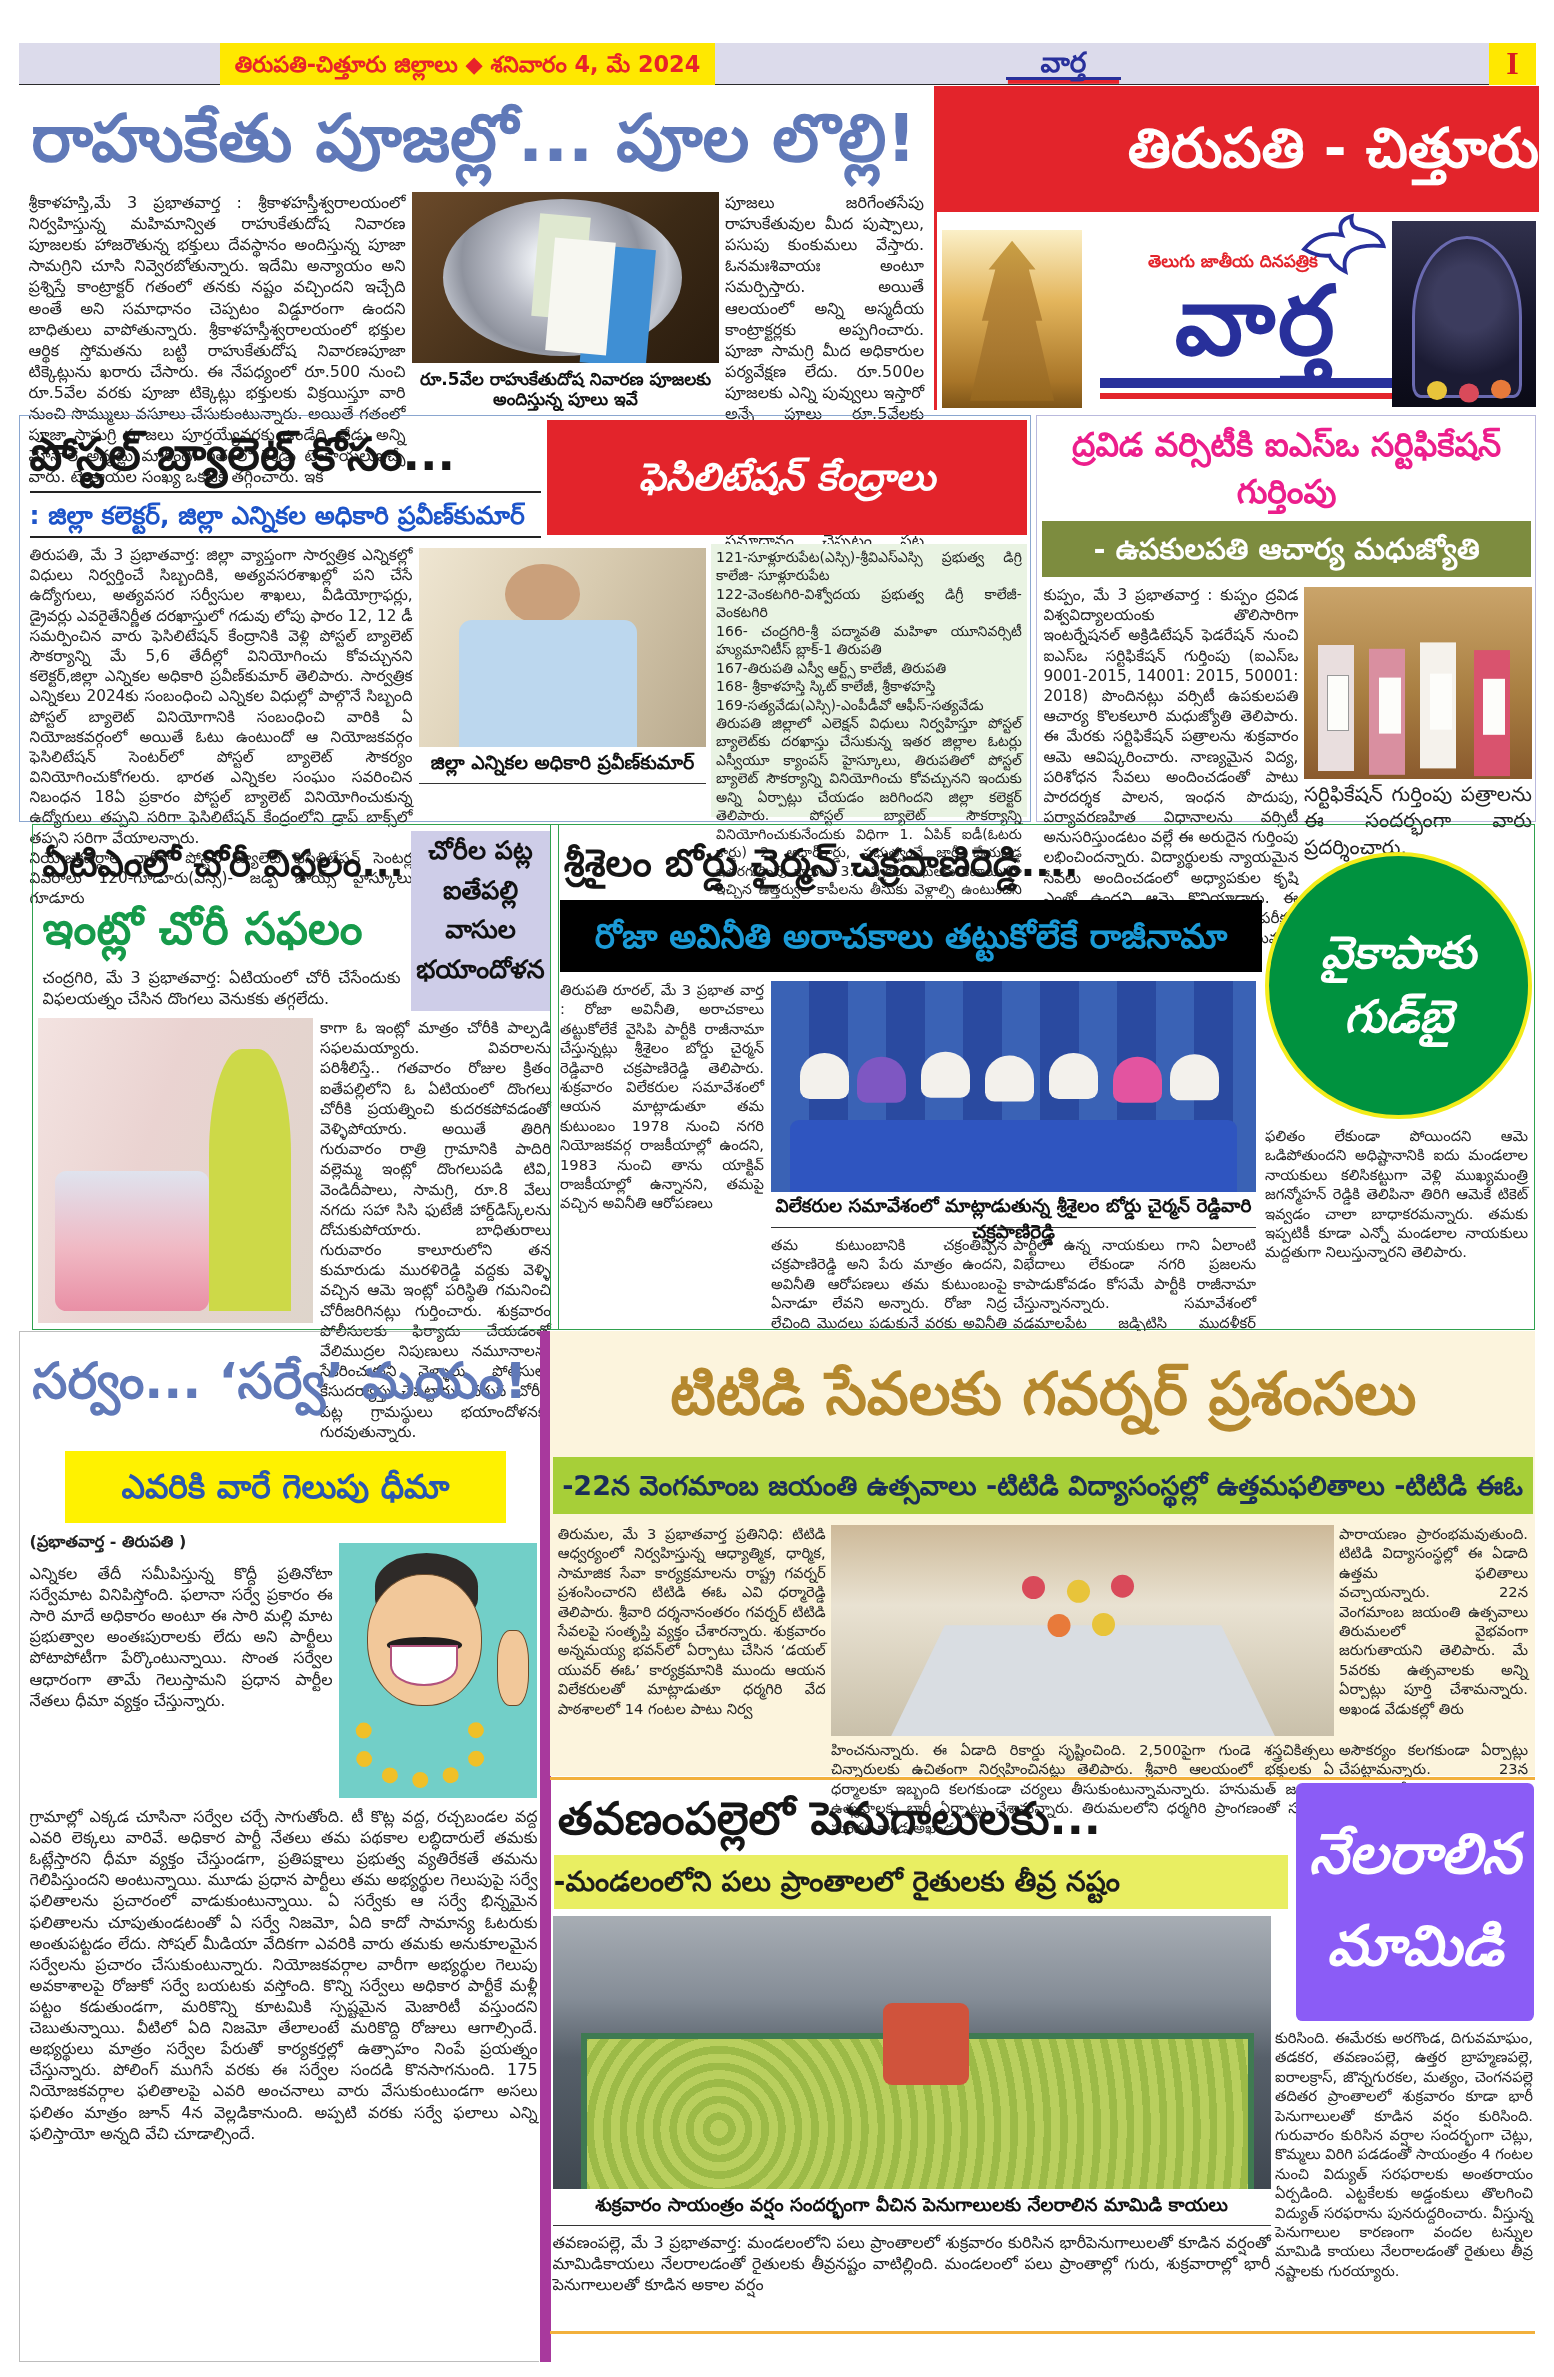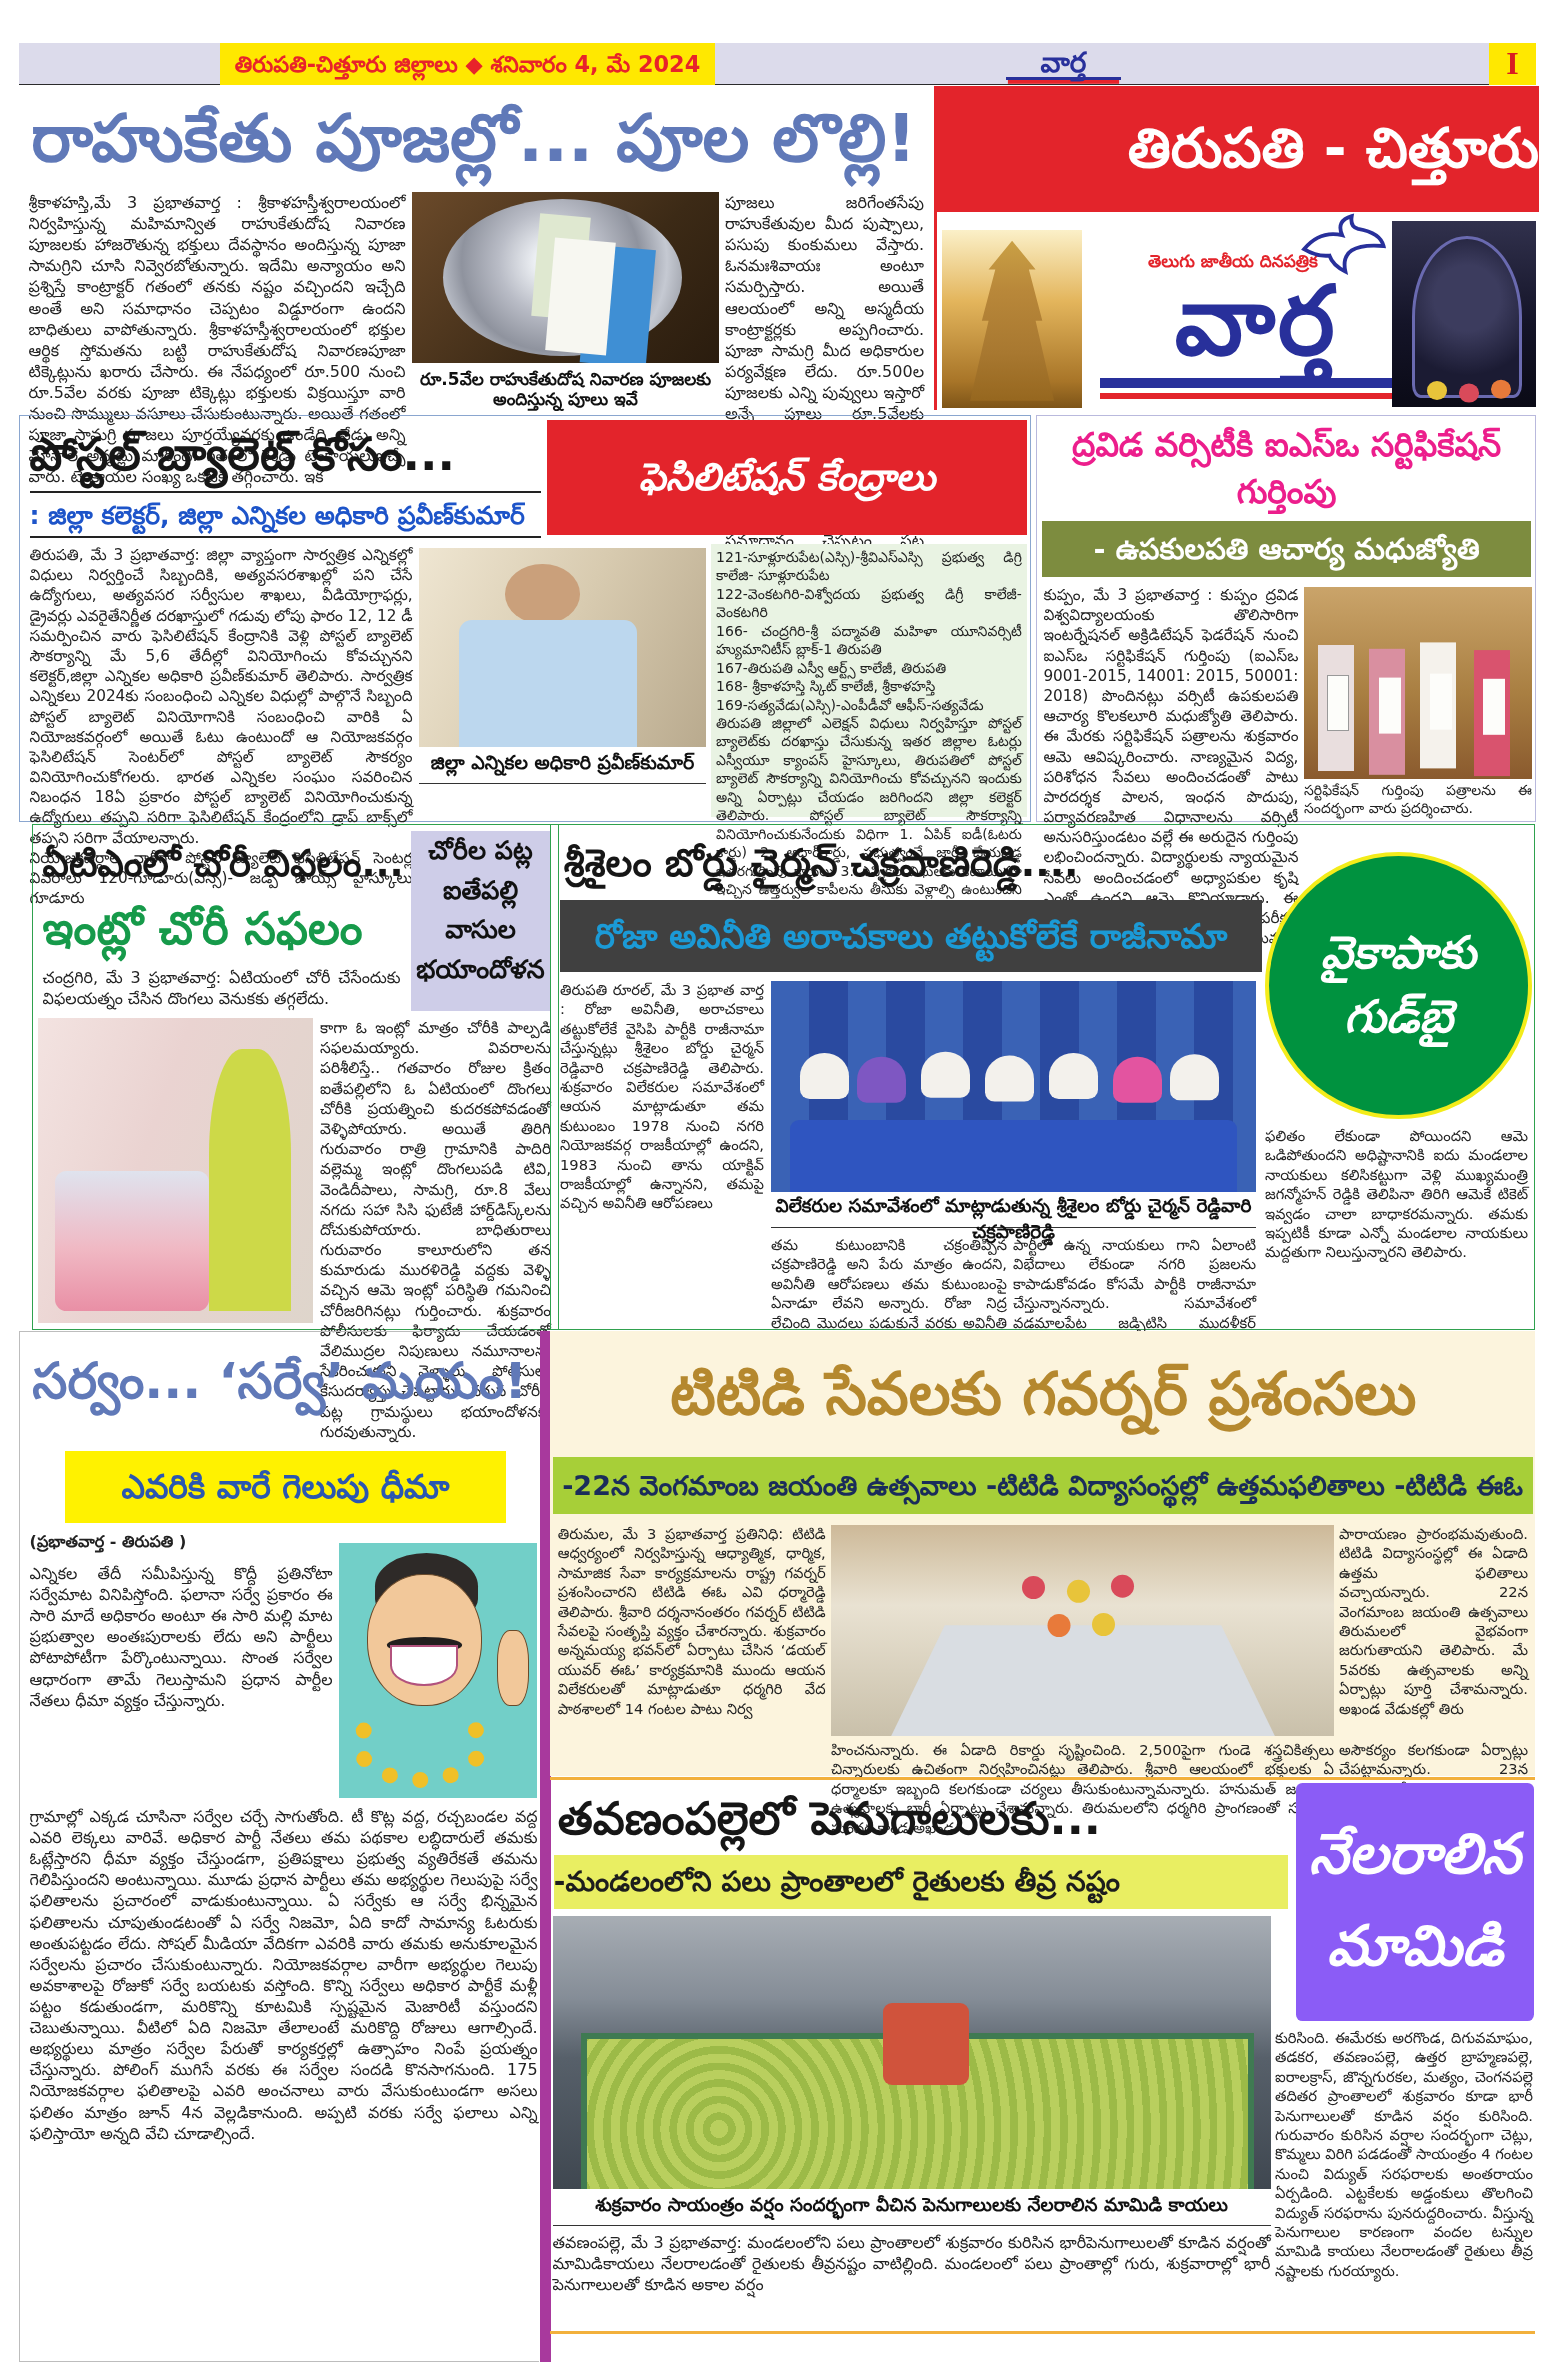--- a/index.html
+++ b/index.html
@@ -25,21 +25,21 @@
   .hd-blue{color:#6079b8;font-weight:bold;text-align:center}
   .hd-black{color:#161616;font-weight:bold}
   .hd-green{color:#169a4a;font-weight:bold}
   .hd-pink{color:#ec1e8c;font-weight:bold;text-align:center}
   .hd-gold{color:#b5882e;font-weight:bold;text-align:center}
   .byline-blue{color:#1d54c9;font-weight:bold}
   .facil-box{background:#e3242b;color:#fff;font-weight:bold;font-style:italic;text-align:center}
   .olive-bar{background:#7d8c3f;color:#fff;font-weight:bold;text-align:center}
   .list-panel{background:#e9f3e3}
   .side-box{background:#cecde8;color:#111;font-weight:bold;text-align:center}
-  .yellow-box1{background:#404040;color:#1b9ad6;font-weight:bold;text-align:center}
+  .yellow-box1{background:#000000;color:#1b9ad6;font-weight:bold;text-align:center}
   .yellow-box2{background:#fff200;color:#2b57b0;font-weight:bold;text-align:center}
   .green-circle{background:#00923f;border:4.5px solid #f3ec1a;border-radius:50%;color:#fff;font-weight:bold;font-style:italic;text-align:center}
   .green-sub{background:#a7cf38;color:#1a2c5a;font-weight:bold;text-align:center}
   .lime-sub{background:#e9ee62;color:#1d1d1d;font-weight:bold;text-align:left}
   .red-box{background:#8b5cf6;color:#fff;font-weight:bold;font-style:italic;text-align:center;border-radius:6.4px}
   .cream{background:#fcf4dd}
   .magenta-bar{background:#a8399d}
   .orange-rule{background:#f2b03c}
   .box-blue{border:1.3px solid #8aa6cf}
   .box-lav{border:1.3px solid #b9b9dd}
@@ -144,21 +144,21 @@
 168- శ్రీకాళహస్తి స్కిట్ కాలేజీ, శ్రీకాళహస్తి
 169-సత్యవేడు(ఎస్సి)-ఎంపీడీవో ఆఫీస్-సత్యవేడు
 తిరుపతి జిల్లాలో ఎలెక్షన్ విధులు నిర్వహిస్తూ పోస్టల్ బ్యాలెట్‌కు దరఖాస్తు చేసుకున్న ఇతర జిల్లాల ఓటర్లు ఎస్వీయూ క్యాంపస్ హైస్కూలు, తిరుపతిలో పోస్టల్ బ్యాలెట్ సౌకర్యాన్ని వినియోగించు కోవచ్చునని ఇందుకు అన్ని ఏర్పాట్లు చేయడం జరిగిందని జిల్లా కలెక్టర్ తెలిపారు. పోస్టల్ బ్యాలెట్ సౌకర్యాన్ని వినియోగించుకునేందుకు విధిగా 1. ఏపిక్ ఐడీ(ఓటరు కార్డు) 2. ఆధార్‌కార్డు, ప్రభుత్వంచే జారీ చేయబడ్డ ఇతరగుర్తింపు కార్డులు 3. ఎన్నికల విధులకు కేటాయిస్తూ ఇచ్చిన ఉత్తర్వుల కాపీలను తీసుకు వెళ్లాల్సి ఉంటుందని తెలిపారు.</div>
   </section>
 
   <section class="abs box-lav" style="left:1036px;top:415px;width:500px;height:407px">
     <h2 class="abs hd-pink" style="left:5.1px;top:5.1px;width:489px;height:97px;font-size:33px;line-height:47px">ద్రవిడ వర్సిటీకి ఐఎస్ఒ సర్టిఫికేషన్ గుర్తింపు</h2>
     <div class="abs olive-bar" style="left:5.1px;top:105px;width:489px;height:56px;font-size:29px;line-height:56px">- ఉపకులపతి ఆచార్య మధుజ్యోతి</div>
     <div class="abs tx" style="left:6.4px;top:169px;width:255px;height:231px;font-size:15.3px">కుప్పం, మే 3 ప్రభాతవార్త : కుప్పం ద్రవిడ విశ్వవిద్యాలయంకు తొలిసారిగా ఇంటర్నేషనల్ అక్రిడిటేషన్ ఫెడరేషన్ నుంచి ఐఎస్ఒ సర్టిఫికేషన్ గుర్తింపు (ఐఎస్ఒ 9001-2015, 14001: 2015, 50001: 2018) పొందినట్లు వర్సిటీ ఉపకులపతి ఆచార్య కొలకలూరి మధుజ్యోతి తెలిపారు. ఈ మేరకు సర్టిఫికేషన్ పత్రాలను శుక్రవారం ఆమె ఆవిష్కరించారు. నాణ్యమైన విద్య, పరిశోధన సేవలు అందించడంతో పాటు పారదర్శక పాలన, ఇంధన పొదుపు, పర్యావరణహిత విధానాలను వర్సిటీ అనుసరిస్తుండటం వల్లే ఈ అరుదైన గుర్తింపు లభించిందన్నారు. విద్యార్థులకు న్యాయమైన సేవలు అందించడంలో అధ్యాపకుల కృషి ఎంతో ఉందని ఆమె కొనియాడారు. ఈ కార్యక్రమంలో రిజిస్ట్రార్ ఆచార్య, పరీక్షల నియంత్రణాధికారి, డీన్లు, పలువురు అధ్యాపకులు పాల్గొన్నారు.</div>
     <div class="photo ph-cert" style="left:267px;top:171px;width:228px;height:192px"></div>
-    <div class="abs tx" style="left:267px;top:365px;width:228px;height:37px;font-size:14px">సర్టిఫికేషన్ గుర్తింపు పత్రాలను ఈ సందర్భంగా వారు ప్రదర్శించారు.</div>
+    <div class="abs tx" style="left:267px;top:365px;width:228px;height:37px;font-size:20px">సర్టిఫికేషన్ గుర్తింపు పత్రాలను ఈ సందర్భంగా వారు ప్రదర్శించారు.</div>
   </section>
 
   <section class="abs box-green" style="left:32px;top:824px;width:527px;height:506px">
     <h2 class="abs hd-black" style="left:9.6px;top:7.7px;width:361px;height:61px;font-size:37px;line-height:61px">ఏటిఎంలో చోరీ విఫలం...</h2>
     <h2 class="abs hd-green" style="left:9.6px;top:70px;width:361px;height:67px;font-size:45px;line-height:67px">ఇంట్లో చోరీ సఫలం</h2>
     <div class="abs side-box pre" style="left:378px;top:6.4px;width:139px;height:180px;font-size:25.5px;line-height:1.55;">చోరీల పట్ల
 ఐతేపల్లి
 వాసుల
 భయాందోళన</div>
     <div class="abs tx" style="left:9.6px;top:142px;width:358px;height:50px">చంద్రగిరి, మే 3 ప్రభాతవార్త: ఏటియంలో చోరీ చేసేందుకు విఫలయత్నం చేసిన దొంగలు వెనుకకు తగ్గలేదు.</div>

